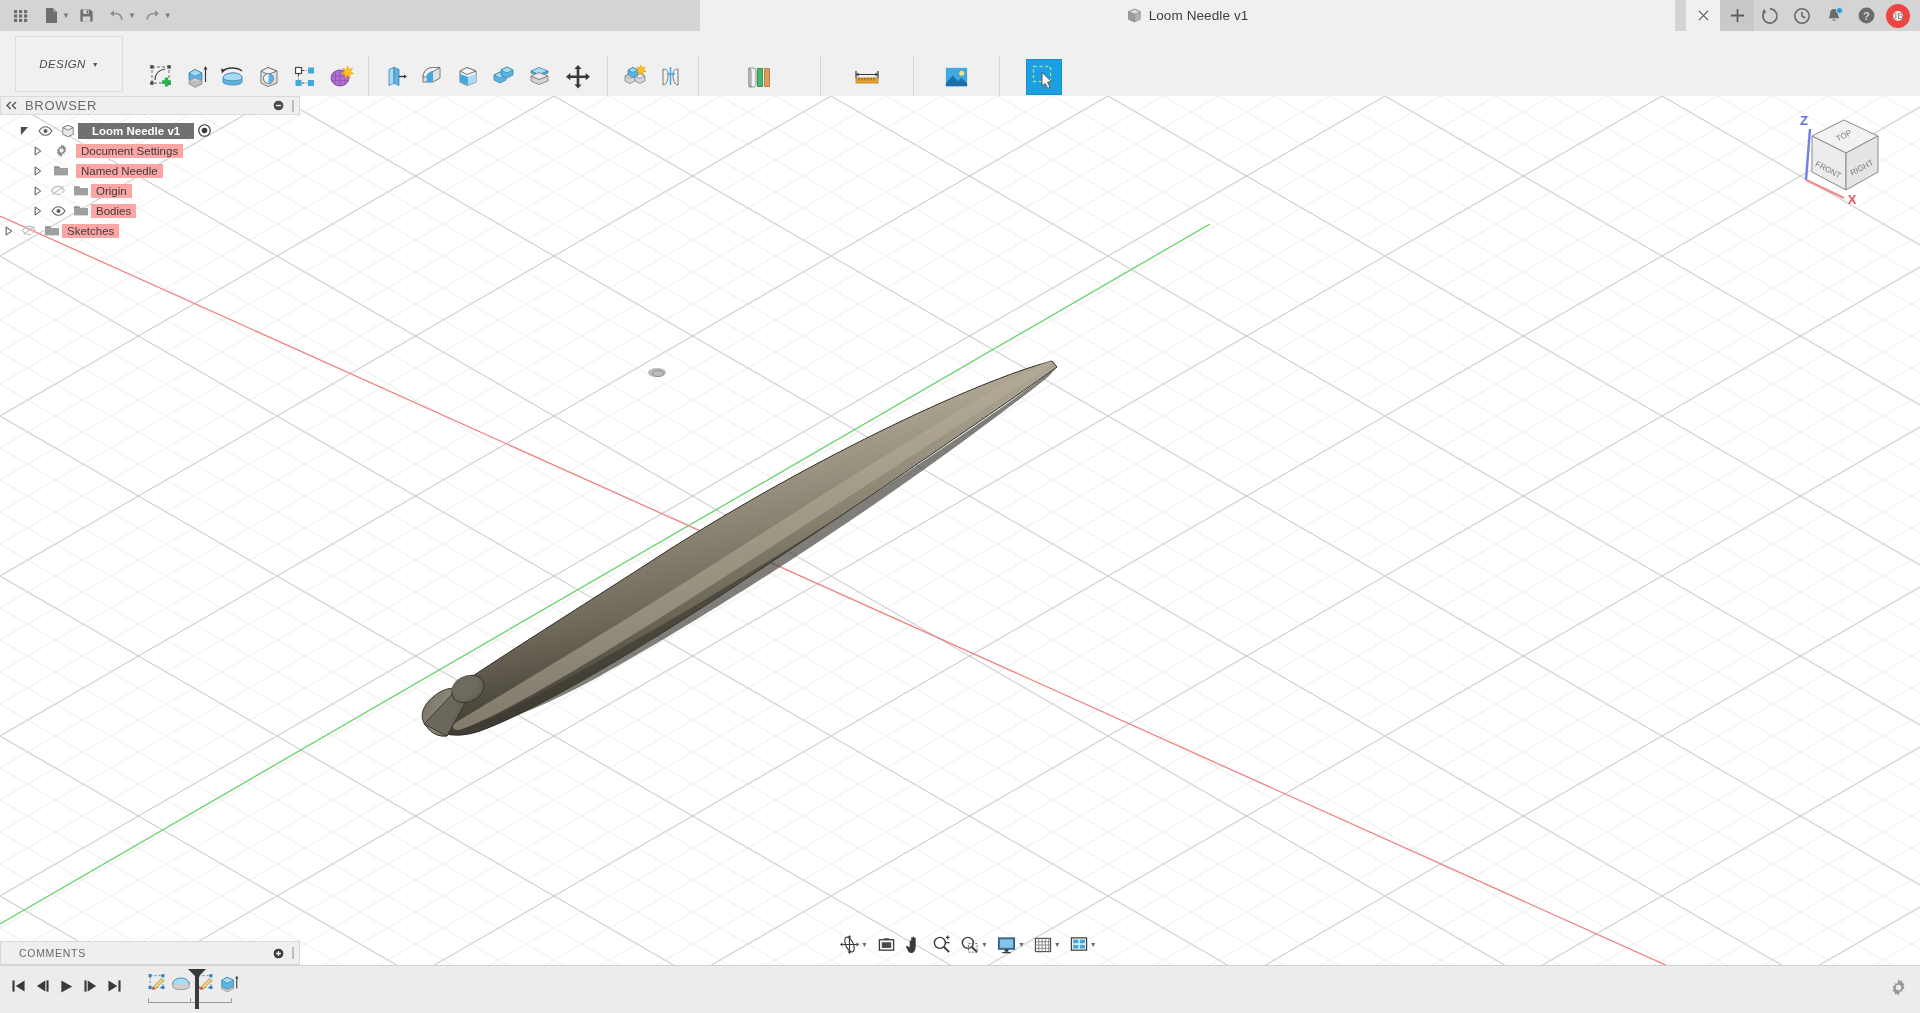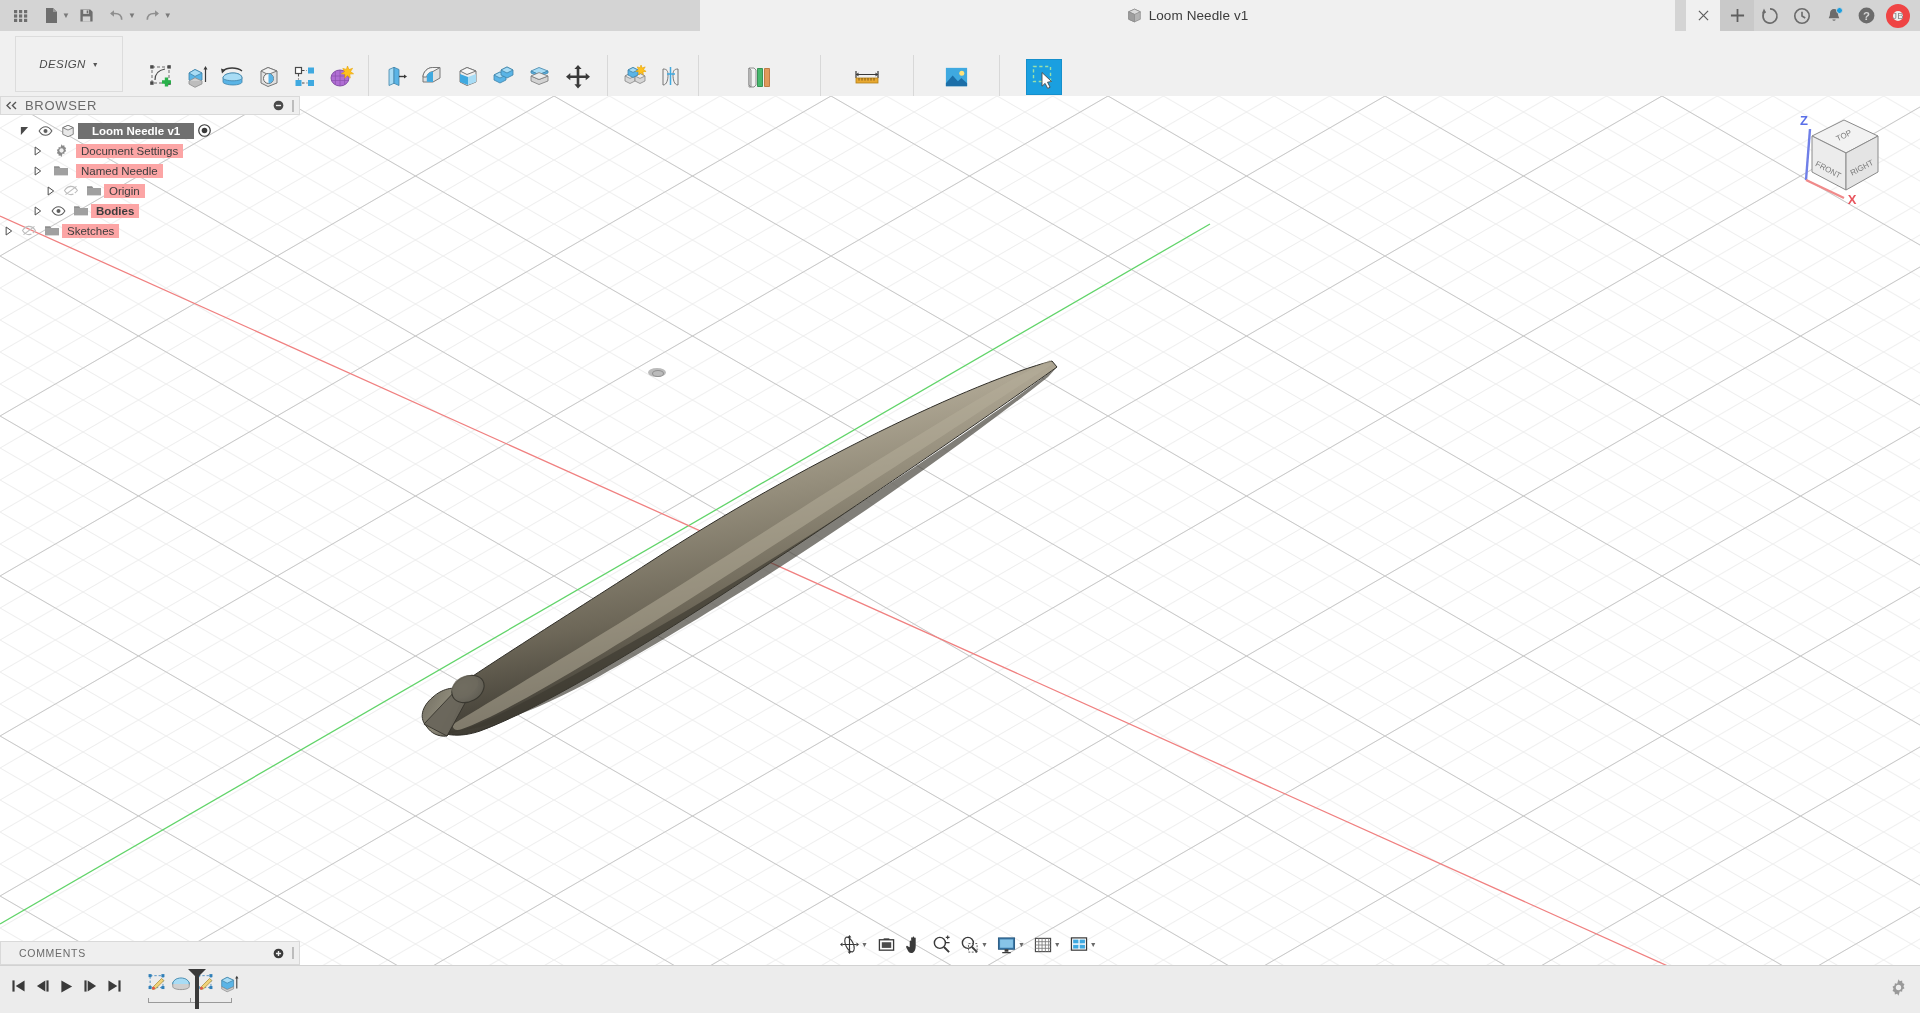--- a/index.html
+++ b/index.html
@@ -659,21 +659,21 @@
         </span>
         <span class="tnode-ico" style="width:30px;">
           <svg width="16" height="13" viewBox="0 0 17 14">
               <path d="M1 2.5h5.4l1.4 1.8H16V12H1z" fill="#8e8e8e"></path>
               <path d="M1 4.3h15V12H1z" fill="#a0a0a0"></path>
             </svg>
         </span>
         <span class="tlabel">Named Needle</span>
       </div>
 
-      <div class="trow" style="padding-left:42px;">
+      <div class="trow" style="padding-left:29px;">
         <span class="tri">
           <svg width="8" height="10" viewBox="0 0 9 11">
               <path d="M1.3 1v9l6.2-4.5z" fill="none" stroke="#4a4a4a" stroke-width="1.1"></path>
             </svg>
         </span>
         <span class="eye">
           <svg width="16" height="11" viewBox="0 0 17 12">
               <path d="M8.5 1.5C4.3 1.5 1.4 6 1.4 6s2.9 4.5 7.1 4.5c1 0 1.9-.2 2.7-.6" fill="none" stroke="#bdbdbd" stroke-width="1.2"></path>
               <path d="M12.6 8.7c1.8-1.3 2.9-2.7 2.9-2.7S12.7 1.5 8.5 1.5c-.8 0-1.6.2-2.3.4" fill="none" stroke="#bdbdbd" stroke-width="1.2"></path>
               <path d="M2.5 10.5 14.5 1.5" stroke="#bdbdbd" stroke-width="1.3"></path>
@@ -681,21 +681,21 @@
         </span>
         <span class="tnode-ico">
           <svg width="16" height="13" viewBox="0 0 17 14">
               <path d="M1 2.5h5.4l1.4 1.8H16V12H1z" fill="#8e8e8e"></path>
               <path d="M1 4.3h15V12H1z" fill="#a0a0a0"></path>
             </svg>
         </span>
         <span class="tlabel">Origin</span>
       </div>
 
-      <div class="trow" style="padding-left:29px;font-weight:bold;">
+      <div class="trow" style="padding-left:29px;">
         <span class="tri">
           <svg width="8" height="10" viewBox="0 0 9 11">
               <path d="M1.3 1v9l6.2-4.5z" fill="none" stroke="#4a4a4a" stroke-width="1.1"></path>
             </svg>
         </span>
         <span class="eye">
           <svg width="15" height="10" viewBox="0 0 16 11">
               <path d="M8 .8C3.8.8 1 5.5 1 5.5s2.8 4.7 7 4.7 7-4.7 7-4.7S12.2.8 8 .8z" fill="none" stroke="#5e5e5e" stroke-width="1.2"></path>
               <circle cx="8" cy="5.5" r="2.2" fill="#5e5e5e"></circle>
             </svg>

